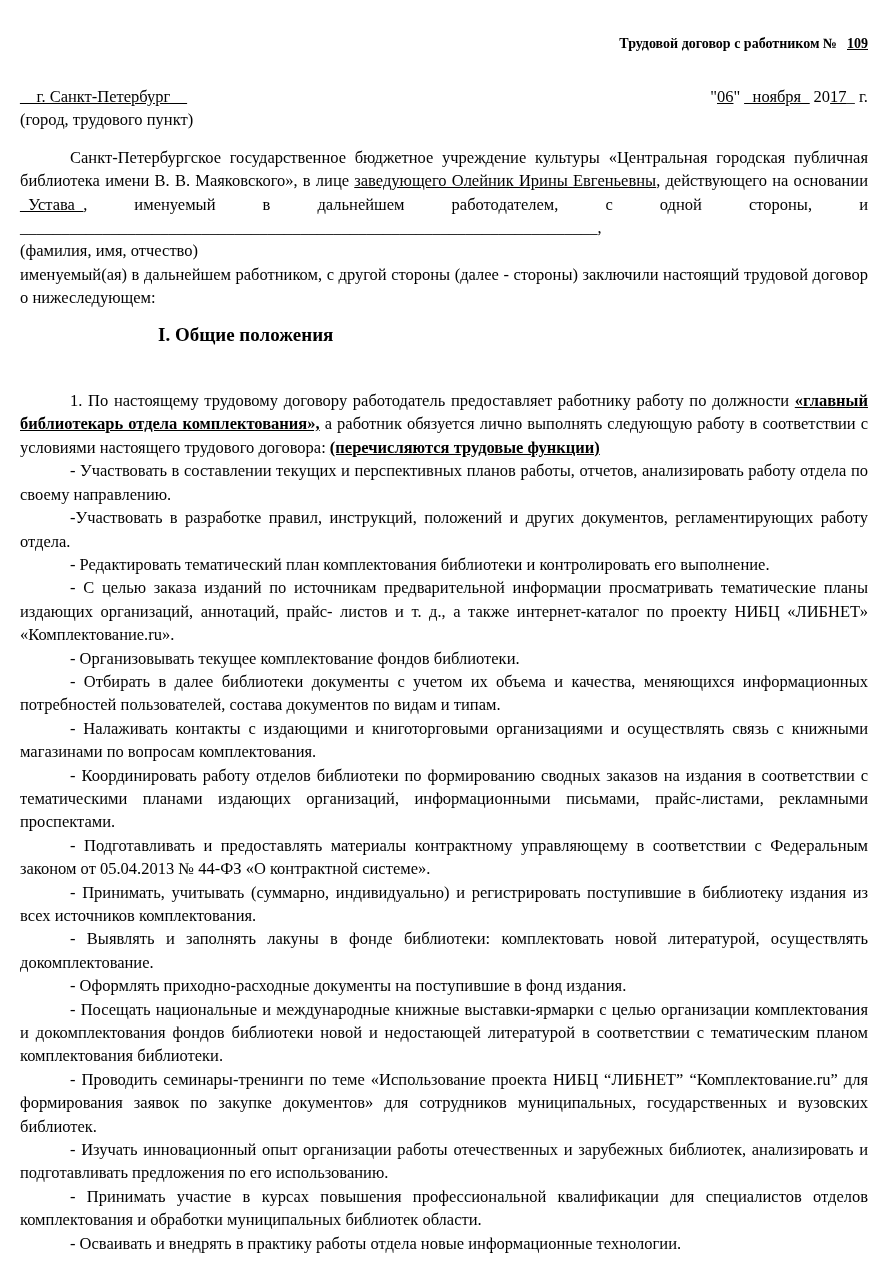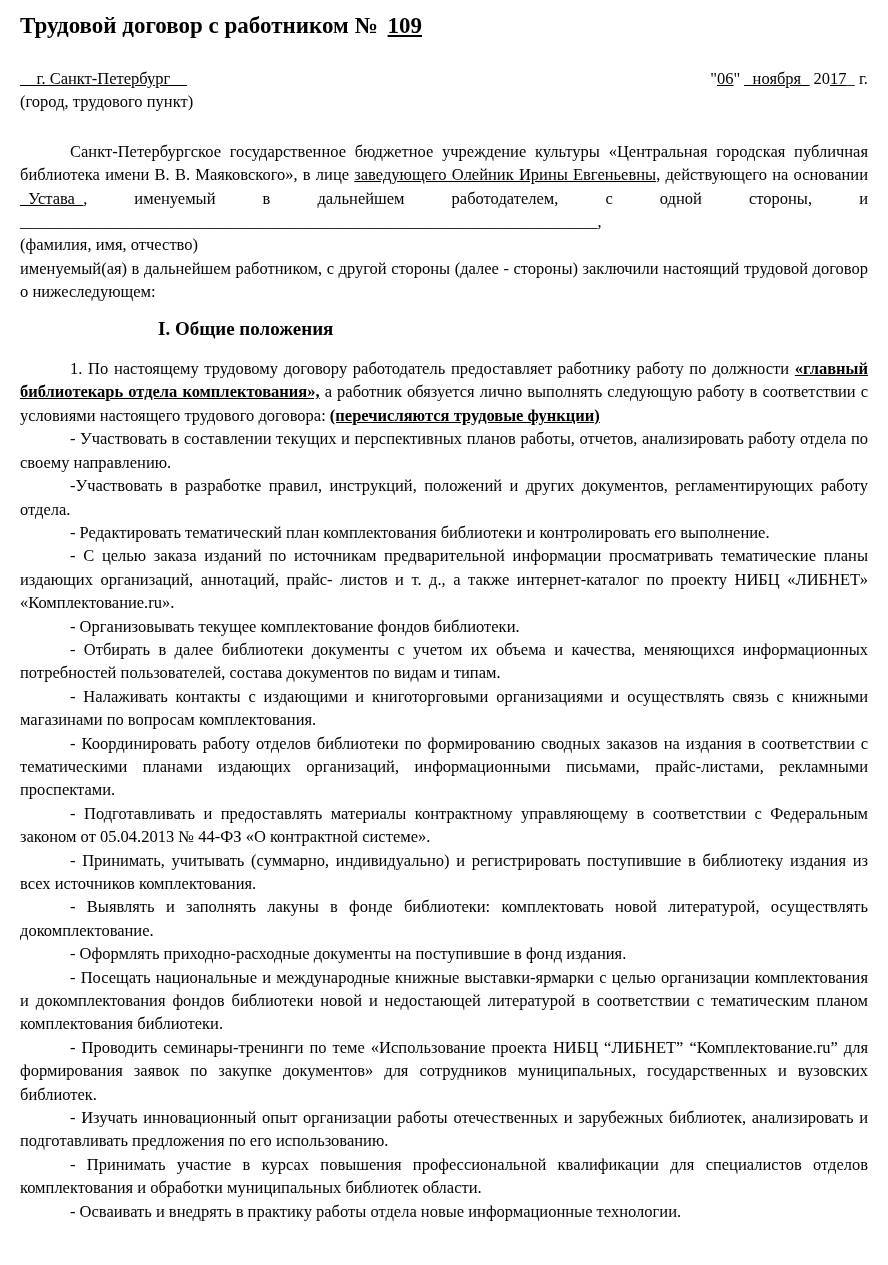--- a/index.html
+++ b/index.html
@@ -13,51 +13,51 @@
     color: #000000;
     font-family: "Liberation Serif", "DejaVu Serif", serif;
     font-size: 16.5px;
     line-height: 23.4px;
     -webkit-font-smoothing: antialiased;
   }
   .doc {
     padding: 12px 20px 6px 20px;
   }
   .title {
-    margin: 2px 0 0 0;
-    text-align: left;
-    font-size: 23px;
+    margin: 20px 0 0 0;
+    text-align: right;
+    font-size: 14px;
     line-height: 23px;
     font-weight: bold;
   }
   .title .num { margin-left: 10px; }
   .u  { text-decoration: underline; }
   .bu { font-weight: bold; text-decoration: underline; }
   .row {
     display: flex;
     justify-content: space-between;
     align-items: flex-start;
     margin-top: 30px;
   }
   .place-line { text-decoration: underline; }
   .place-caption { }
   .date-line { white-space: pre; }
   p { margin: 0; }
   .para { text-align: justify; }
   .indent { text-indent: 50px; }
-  .intro { margin-top: 26px; }
+  .intro { margin-top: 14px; }
   .fio-caption {
   }
   .heading {
     margin: 13px 0 0 138px;
     font-size: 19px;
     line-height: 23.4px;
     font-weight: bold;
   }
-  .clause1 { margin-top: 17px; }
+  .clause1 { margin-top: 43px; }
   .duties p {
     margin: 0;
     text-align: justify;
     text-indent: 50px;
   }
 </style>
 </head>
 <body>
 
 <div class="doc">

